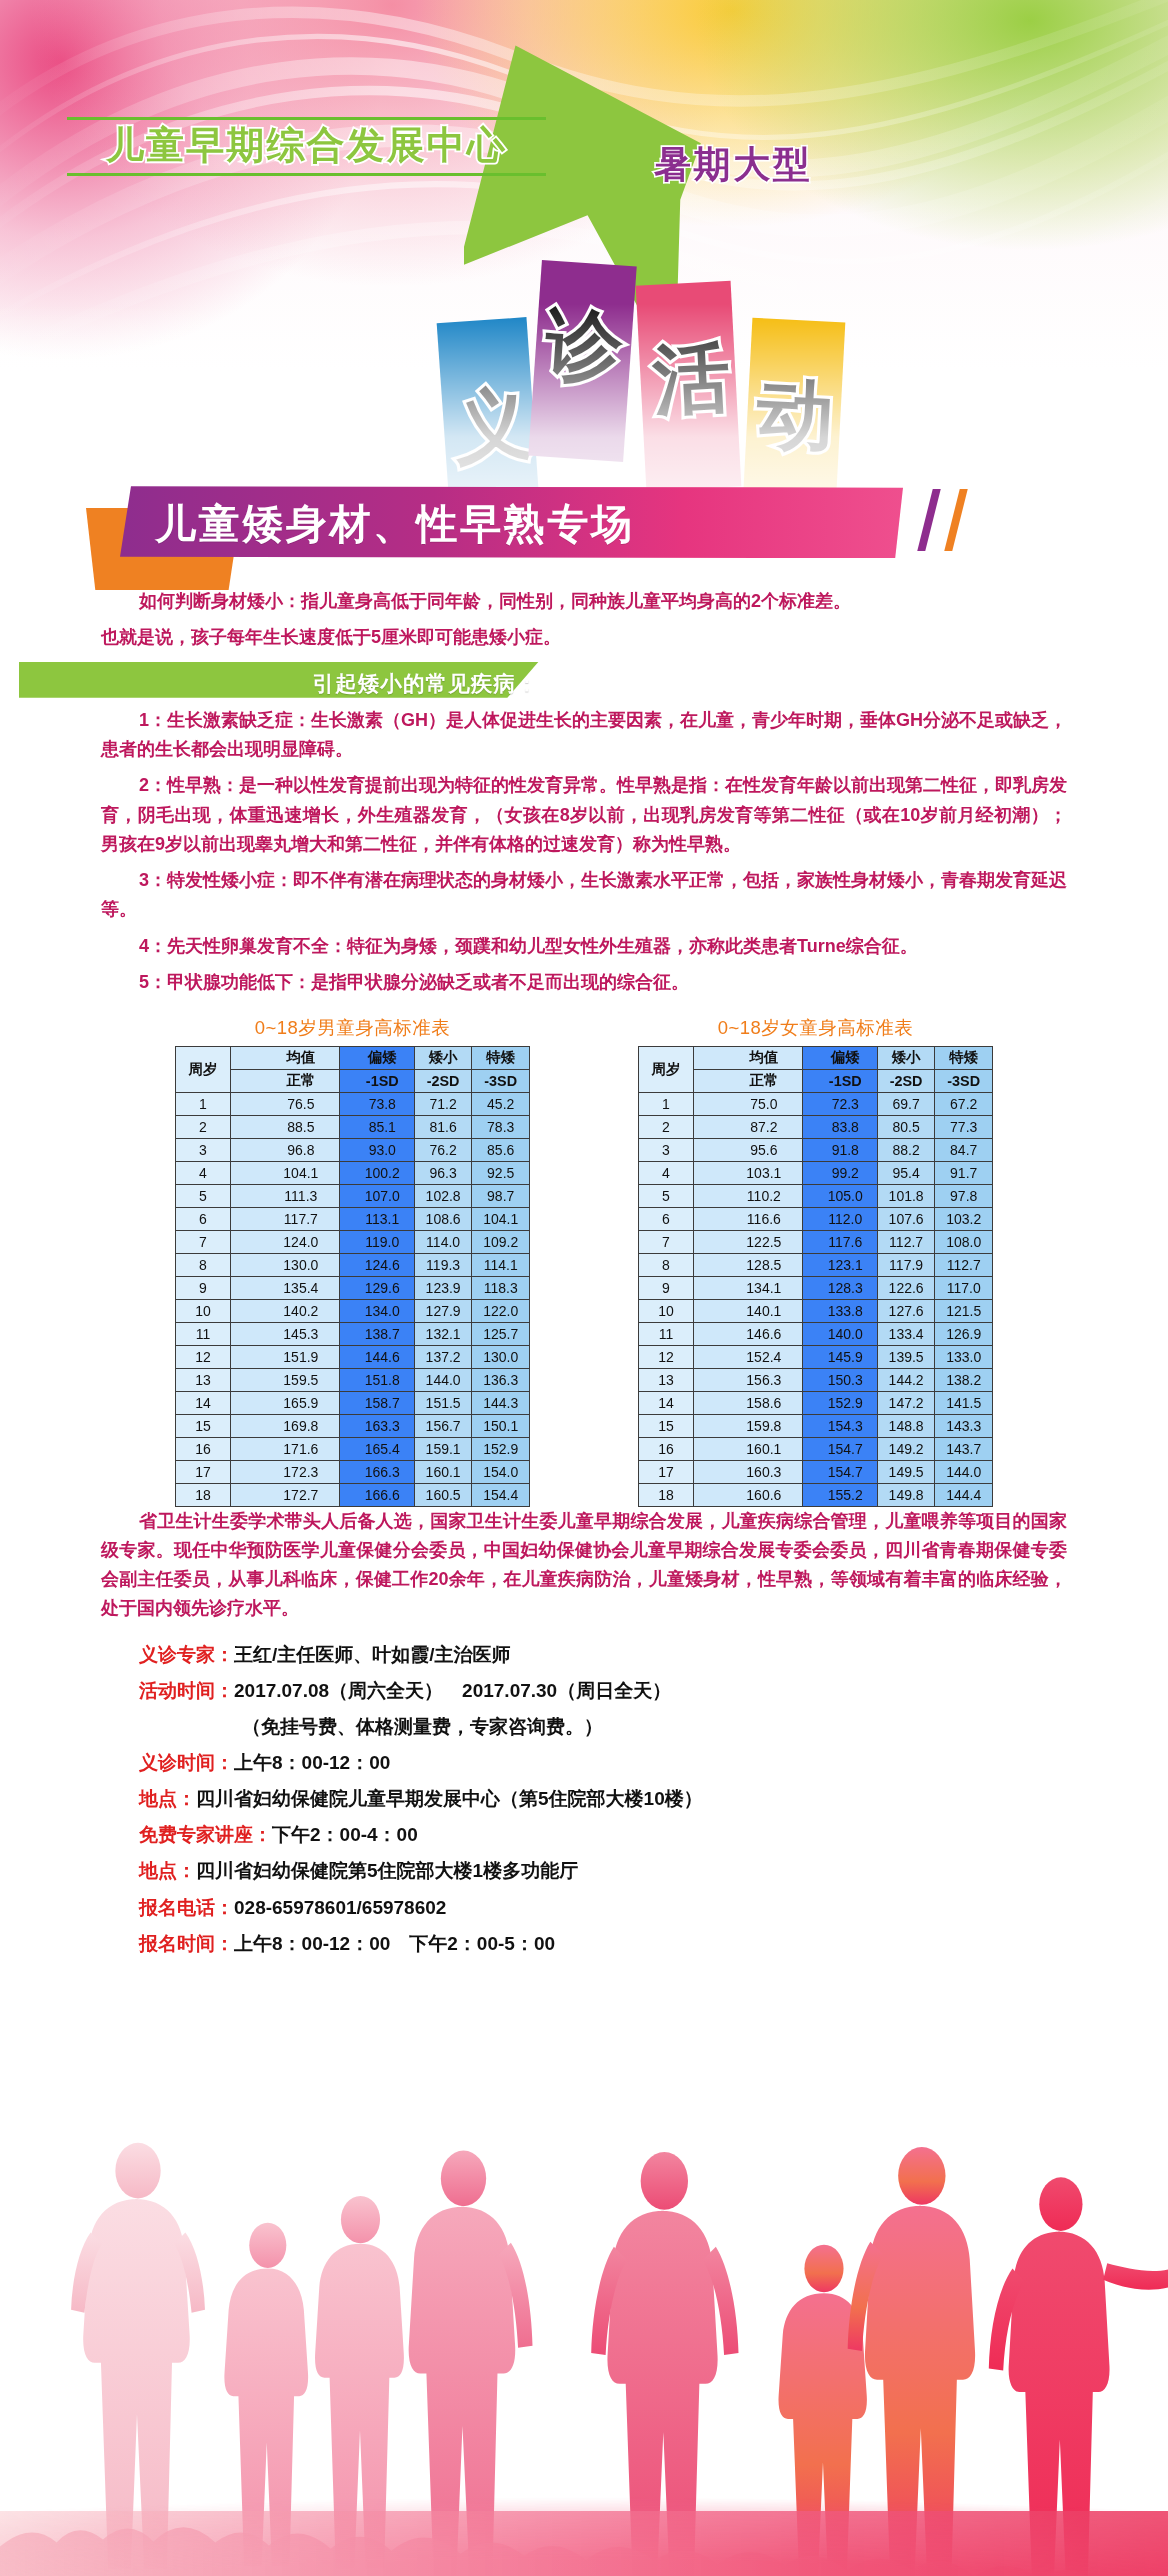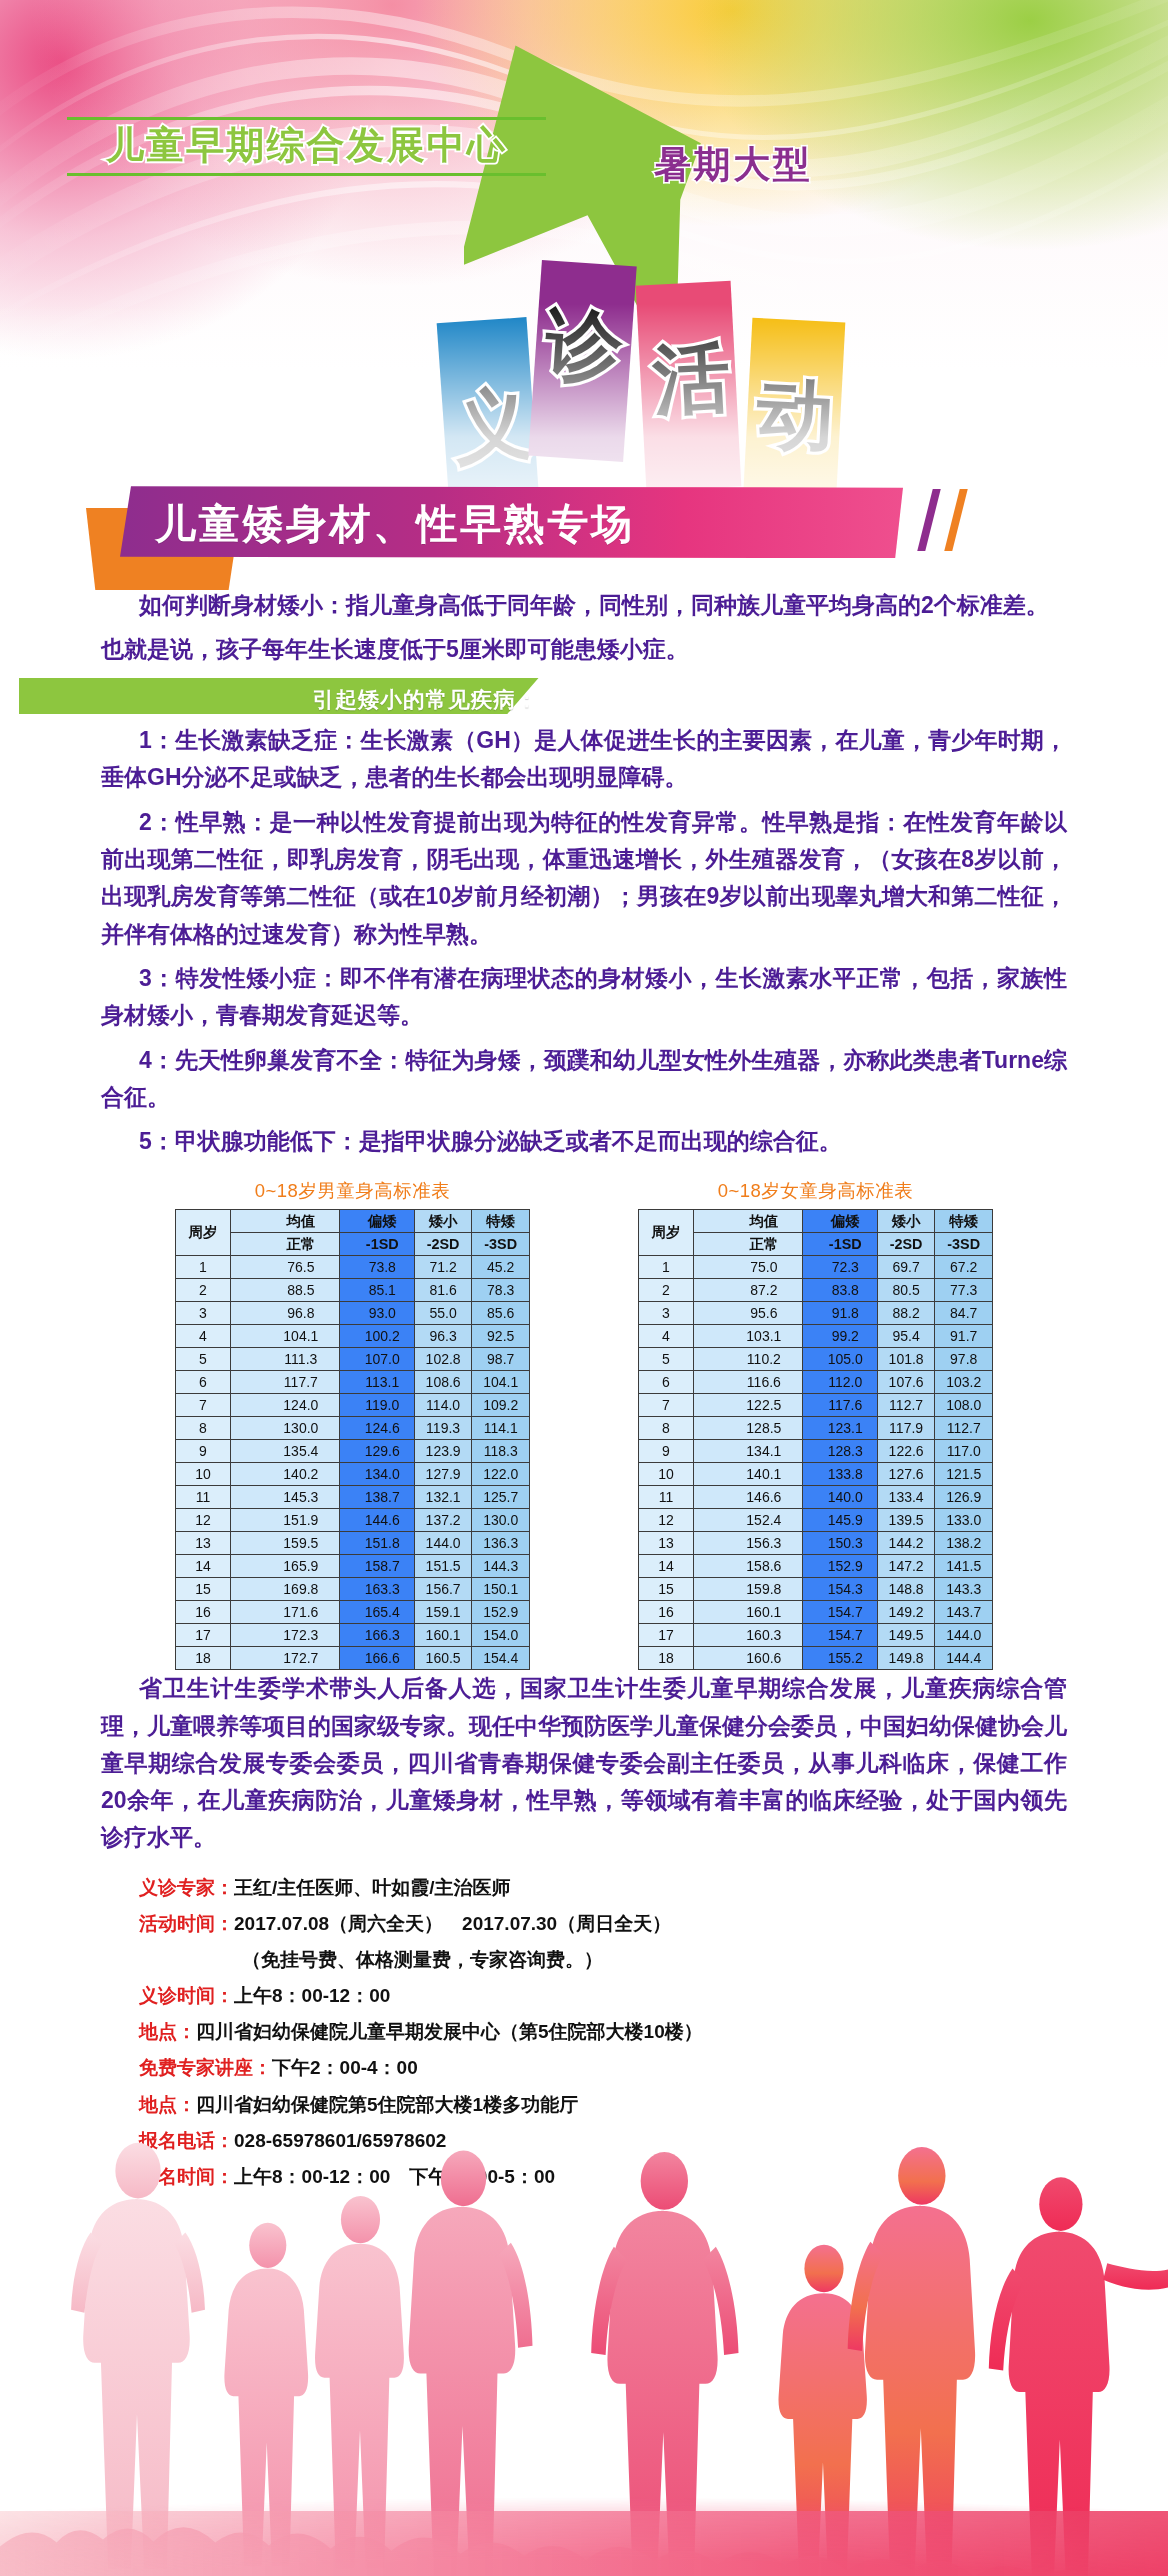--- a/index.html
+++ b/index.html
@@ -89,21 +89,21 @@
     text-shadow: 0 1px 0 rgba(0,0,0,.12);
     white-space: nowrap;
   }
   .slash { position:absolute; width: 8.2px; height: 62px; top: 10.3px; }
   .slash.a { left: 925px; background: #8e2d8e; transform: skewX(-14deg); }
   .slash.b { left: 952px; background: #ef8122; transform: skewX(-14deg); }
 
   
   .content { position: absolute; left: 0; top: 587px; width: 1168px; }
   .para {
-    font-size: 23px; color:#4c1d95; line-height: 1.62;
+    font-size: 18px; color:#be185d; line-height: 1.62;
     margin: 0 101px 7.2px 101px; text-indent: 38px; text-align: justify;
     font-weight: 600;
   }
   .para.noindent { text-indent: 0; }
 
   .green-head {
     position: relative; margin: 9.3px 0 8.2px 18.5px; width: 520px; height: 36px; text-align: right;
   }
   .green-head .gh-bg {
     position:absolute; inset:0; background:#8dc63f;
@@ -276,21 +276,21 @@
                 <td class="c-age">2</td>
                 <td class="c-norm">88.5</td>
                 <td class="c-1sd">85.1</td>
                 <td class="c-2sd">81.6</td>
                 <td class="c-3sd">78.3</td>
               </tr>
               <tr>
                 <td class="c-age">3</td>
                 <td class="c-norm">96.8</td>
                 <td class="c-1sd">93.0</td>
-                <td class="c-2sd">55.0</td>
+                <td class="c-2sd">76.2</td>
                 <td class="c-3sd">85.6</td>
               </tr>
               <tr>
                 <td class="c-age">4</td>
                 <td class="c-norm">104.1</td>
                 <td class="c-1sd">100.2</td>
                 <td class="c-2sd">96.3</td>
                 <td class="c-3sd">92.5</td>
               </tr>
               <tr>

